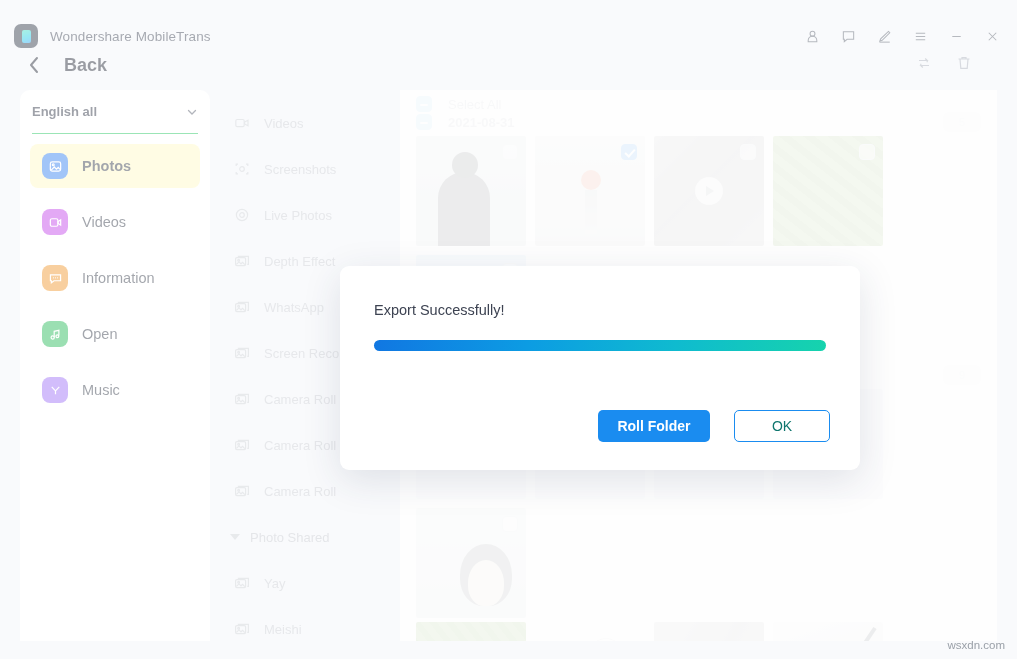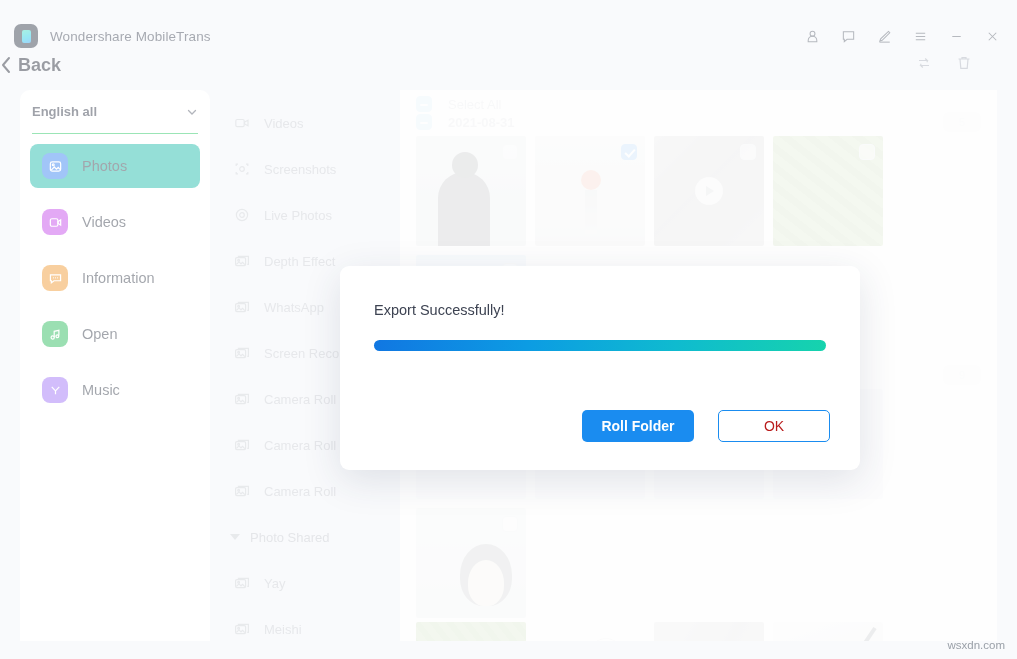--- a/index.html
+++ b/index.html
@@ -45,22 +45,22 @@
     color: #5d6472; cursor: default;
   }
   .win-btn svg { display: block; }
 
   
   .backbar {
     position: absolute; top: 40px; left: 0; right: 0; height: 50px;
     display: flex; align-items: center;
   }
   .back-link {
-    display: flex; align-items: center; gap: 5px;
-    color: #1f2533;
+    display: flex; align-items: center; gap: 23px;
+    padding-left: 28px; color: #1f2533;
     font-size: 18px; font-weight: bold;
   }
   .back-chevron { display: block; color: #1f2533; }
 
   .top-tools {
     margin-left: auto; display: flex; align-items: center; gap: 22px;
     padding-right: 44px; color: #a8aeba;
   }
 
   
@@ -77,21 +77,21 @@
     border-bottom: 1px solid #22c55e;
     font-size: 13px; font-weight: bold; color: #2b3142;
   }
   .lang-chevron { color: #555c6b; }
 
   .side-list { padding: 10px 10px 0 10px; }
   .side-item {
     height: 44px; display: flex; align-items: center; gap: 14px;
     padding: 0 12px; border-radius: 8px; margin-bottom: 12px;
   }
-  .side-item.active { background: #14b8a6; }
+  .side-item.active { background: #fef9c3; font-weight: bold; }
   .side-ico {
     width: 26px; height: 26px; border-radius: 8px; flex: none;
     display: flex; align-items: center; justify-content: center;
     color: #fff;
   }
   .side-ico svg { display:block; }
   .side-label { font-size: 14.5px; color: #333a48; }
 
   
   .catcol {
@@ -275,22 +275,22 @@
   }
   .btn-primary {
     width: 112px; height: 32px; border-radius: 5px;
     background: #1a8cf0; color: #fff;
     font-size: 14px; font-weight: bold;
     display: flex; align-items: center; justify-content: center;
     border: none;
     font-family: "Liberation Sans", sans-serif;
   }
   .btn-outline {
-    width: 112px; height: 32px; border-radius: 5px;
-    background: #fff; color: #b91c1c;
+    width: 96px; height: 32px; border-radius: 5px;
+    background: #fff; color: #0f766e;
     border: 1px solid #1a8cf0;
     font-size: 14px;
     display: flex; align-items: center; justify-content: center;
     font-family: "Liberation Sans", sans-serif;
   }
 
   .watermark {
     position: absolute; right: 12px; bottom: 8px;
     font-size: 11.5px; color: #9aa0a8;
   }

